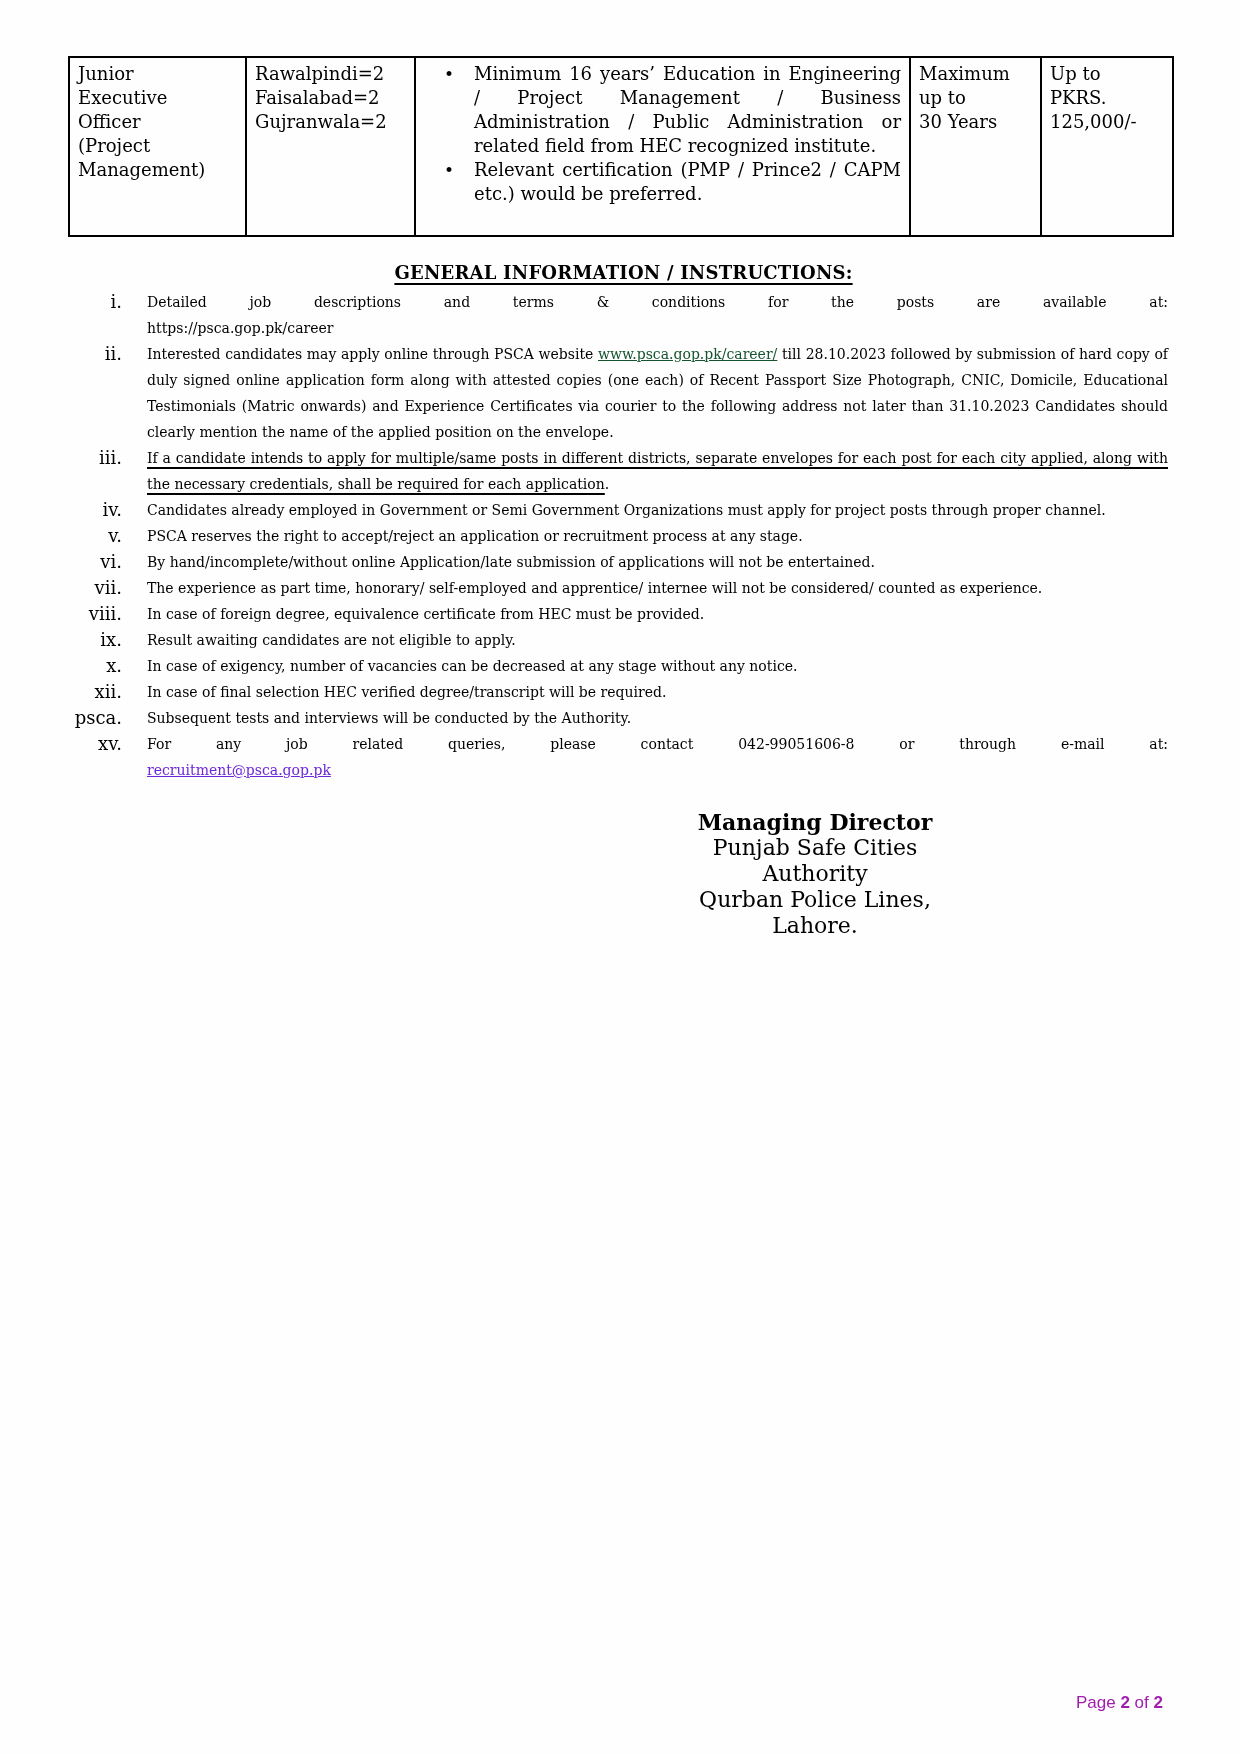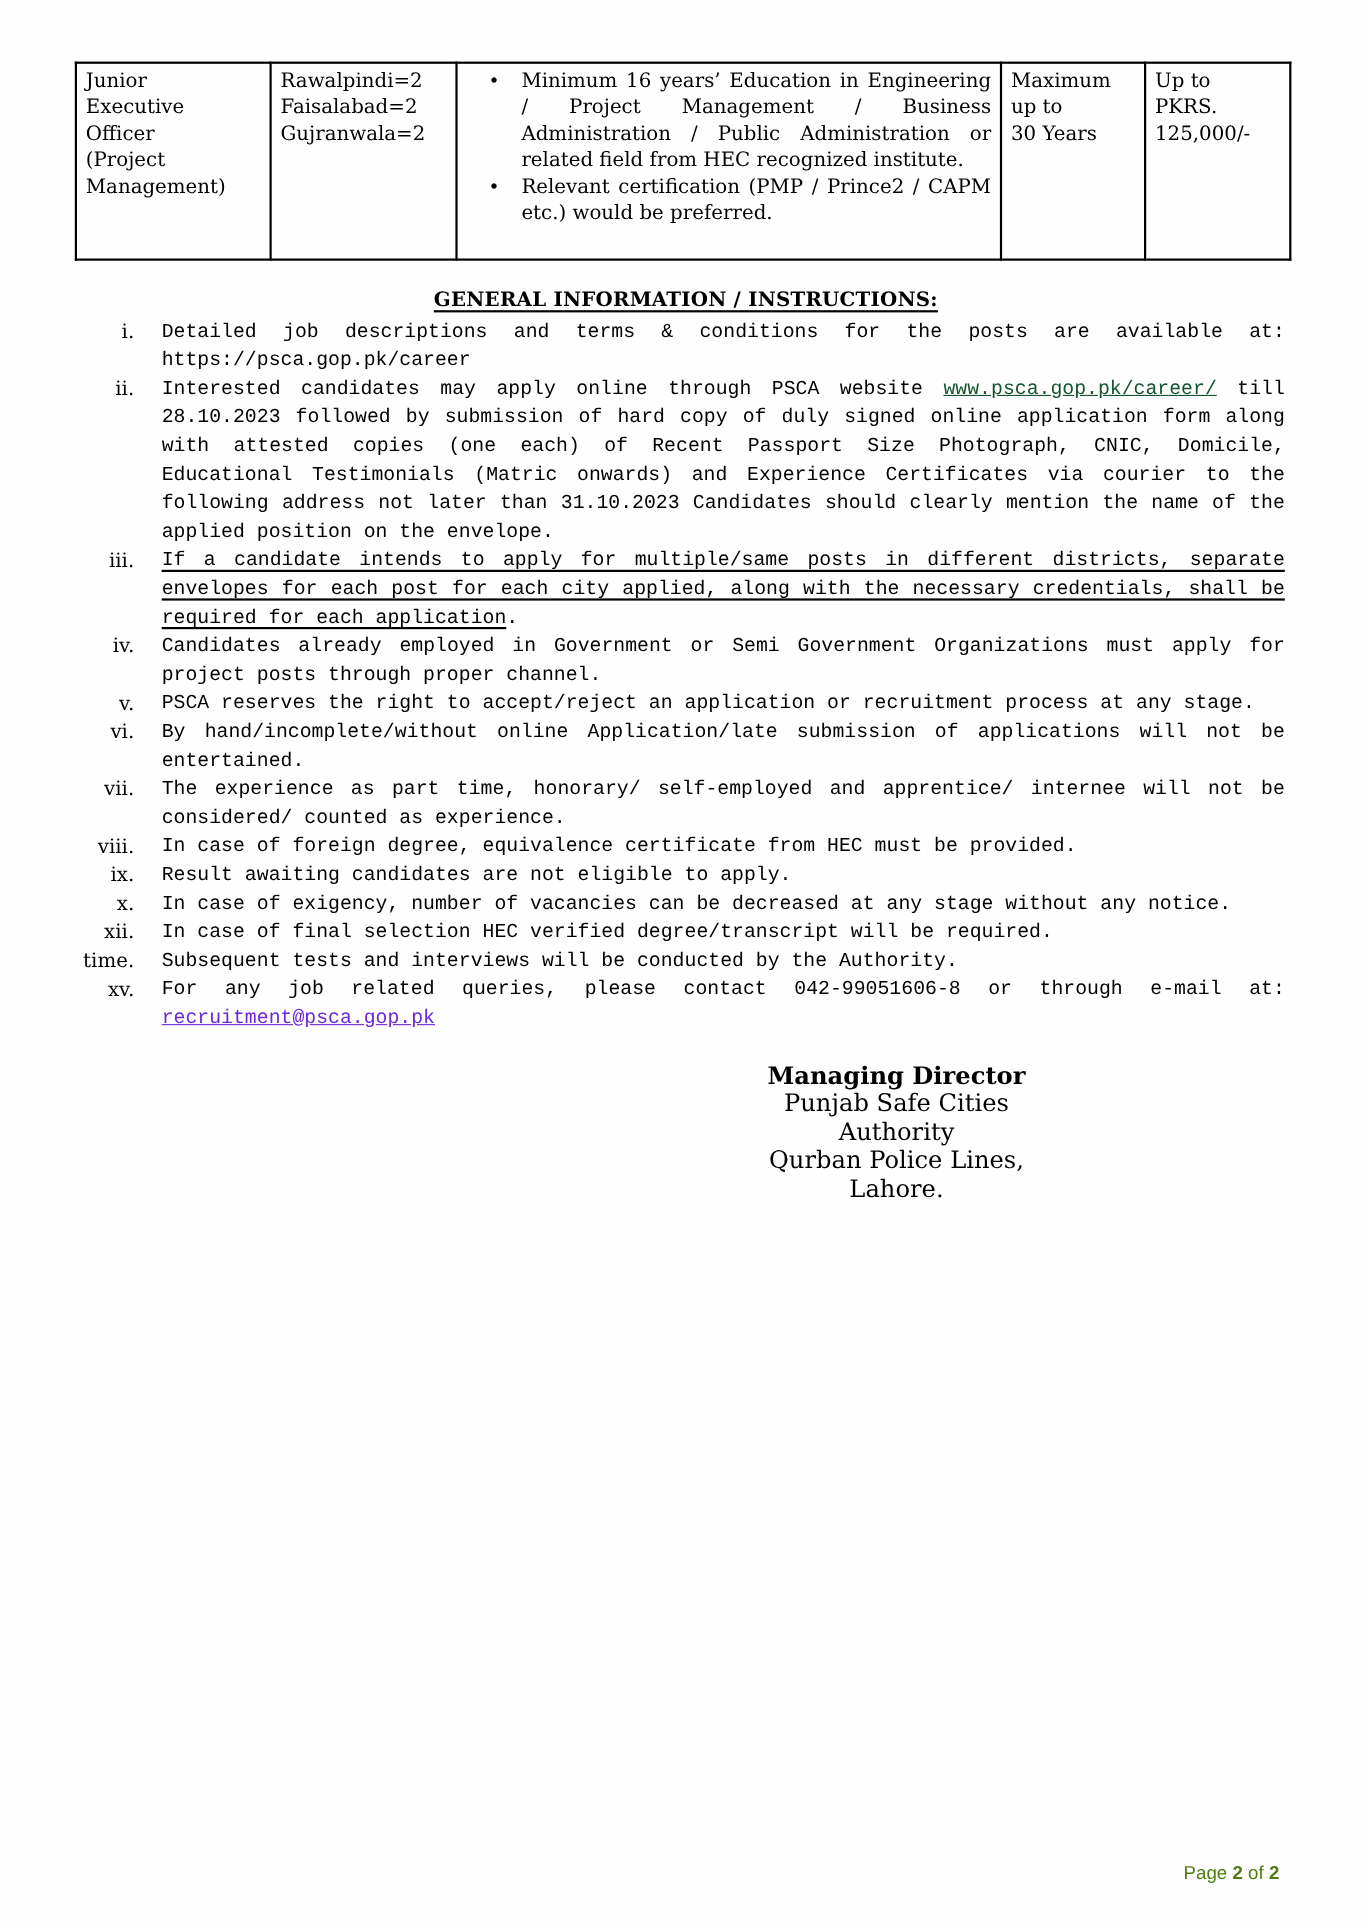--- a/index.html
+++ b/index.html
@@ -36,37 +36,37 @@
     text-decoration-thickness:2px;
     text-underline-offset:4px;
     letter-spacing:0.2px;
     text-align:center;
   }
 
   
   .instructions { width:1100px; }
   .instr { display:flex; }
   .instr .num { flex:0 0 54px; text-align:right; font-size:18px; line-height:26px; }
-  .instr .txt { flex:1; margin-left:25px; text-align:justify; font-size:18px; line-height:26px;font-family:Liberation Mono, monospace; }
+  .instr .txt { flex:1; margin-left:25px; text-align:justify; font-size:14px; line-height:26px; }
   .seg-plain {}
   .seg-u { text-decoration:underline; text-decoration-thickness:2px; text-underline-offset:4px; }
   .seg-link { color:#14532d; text-decoration:underline; }
   .seg-stretch { display:block; text-align:justify; text-align-last:justify; }
   .seg-line { display:block; }
   .seg-linkline { display:block; width:fit-content; color:#6d28d9; text-decoration:underline; }
 
   
   .signature { margin-top:26px; margin-left:597px; width:300px; text-align:center; font-size:22px; line-height:26px; }
   .signature .sig-title { font-weight:bold; }
 
   
   .footer {
     position:absolute; top:1693px; right:77px;
     font-family:"Liberation Sans", sans-serif;
-    font-size:17px; color:#4d7c0f;
+    font-size:17px; color:#a21caf;
   }
   .footer b { font-weight:bold; }
 </style>
 </head>
 <body>
 
 <div class="page">
   <div class="content">
 
     <table class="job-table">
@@ -153,21 +153,21 @@
         </div>
         <div class="instr">
           <div class="num">x.</div>
           <div class="txt"><span class="seg-plain">In case of exigency, number of vacancies can be decreased at any stage without any notice.</span></div>
         </div>
         <div class="instr">
           <div class="num">xii.</div>
           <div class="txt"><span class="seg-plain">In case of final selection HEC verified degree/transcript will be required.</span></div>
         </div>
         <div class="instr">
-          <div class="num">time.</div>
+          <div class="num">psca.</div>
           <div class="txt"><span class="seg-plain">Subsequent tests and interviews will be conducted by the Authority.</span></div>
         </div>
         <div class="instr">
           <div class="num">xv.</div>
           <div class="txt">
             <span class="seg-stretch">For any job related queries, please contact 042-99051606-8 or through e-mail at:</span>
             <span class="seg-linkline">recruitment@psca.gop.pk</span>
           </div>
         </div>
       </div>

